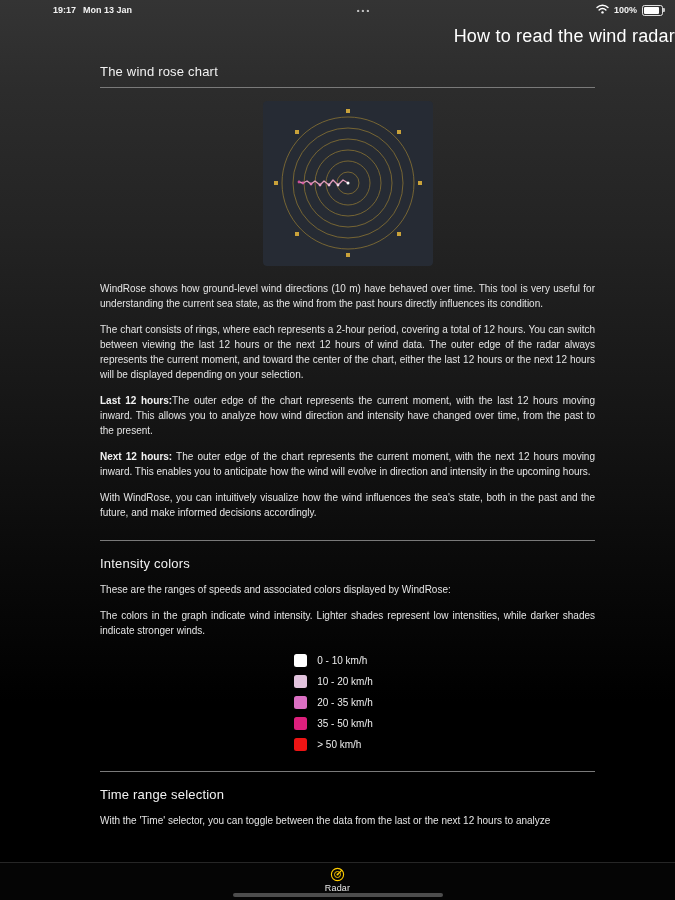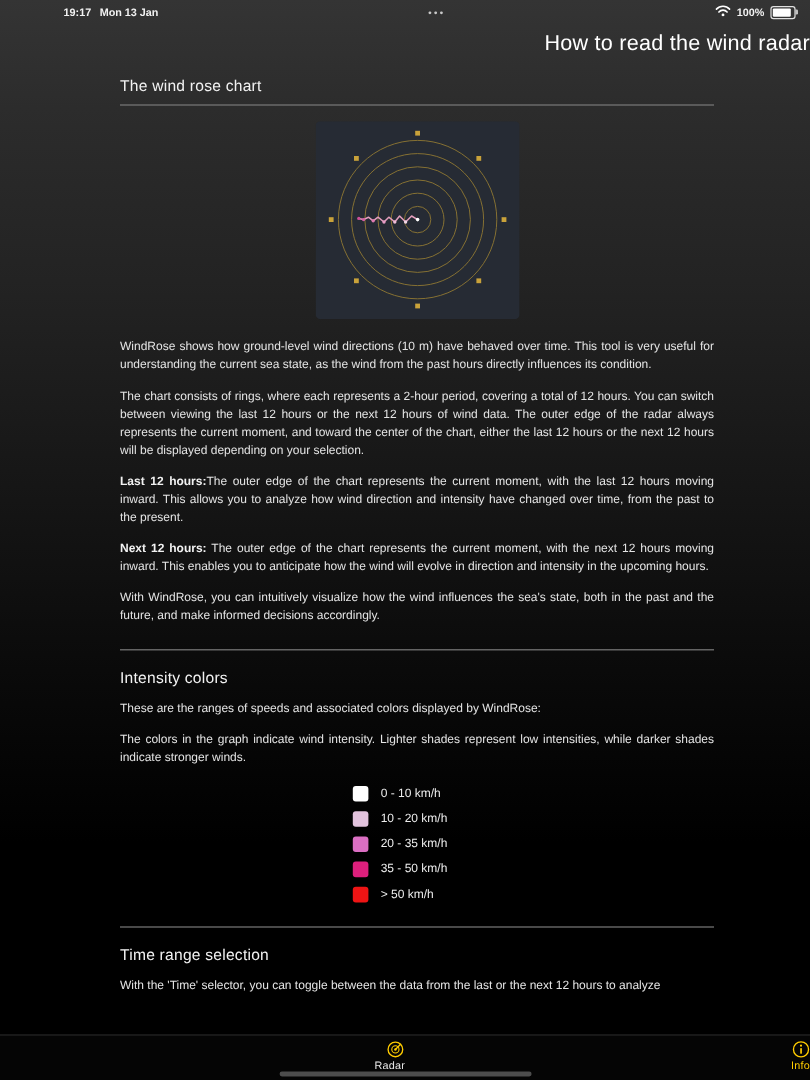--- a/index.html
+++ b/index.html
@@ -29,21 +29,21 @@
   p.body-text strong{font-weight:700;color:#f2f2f2;}
   .chart-wrap{text-align:center;margin:13px 0 10px;}
   .windrose{display:inline-block;border-radius:4px;}
   
   .legend{margin:16px auto 4px;width:fit-content;display:flex;flex-direction:column;gap:8px;transform:translateX(-14px);}
   .legend-row{display:flex;align-items:center;gap:10px;}
   .legend-swatch{width:13px;height:13px;border-radius:2.5px;flex:0 0 auto;}
   .legend-label{font-size:10px;color:#ededed;}
   
   .tab-bar{position:absolute;left:0;right:0;bottom:0;height:37px;background:#050505;border-top:1px solid #262626;display:flex;}
-  .tab{flex:1;display:flex;flex-direction:column;align-items:flex-end;justify-content:flex-start;padding-top:3px;gap:1px;cursor:pointer;}
+  .tab{flex:1;display:flex;flex-direction:column;align-items:center;justify-content:flex-start;padding-top:3px;gap:1px;cursor:pointer;}
   .tab-icon{display:flex;align-items:center;justify-content:center;height:16px;}
   .tab-label{font-size:9px;letter-spacing:.2px;}
   .tab-radar .tab-label{color:#e8e8e8;}
   .home-indicator{position:absolute;bottom:3px;left:50%;transform:translateX(-50%);width:210px;height:4px;border-radius:2px;background:#4d4d4d;}
 </style>
 </head>
 <body>
 
 <div class="screen">
 
@@ -160,26 +160,16 @@
       <span class="tab-icon" style="color: rgb(255, 204, 0);">
         <svg width="17" height="15" viewBox="0 0 18 16">
           <circle cx="9" cy="8" r="6.5" fill="none" stroke="currentColor" stroke-width="1.2"></circle>
           <circle cx="9" cy="8" r="3.2" fill="none" stroke="currentColor" stroke-width="1"></circle>
           <circle cx="9" cy="8" r="1.1" fill="currentColor"></circle>
           <line x1="9" y1="8" x2="13.8" y2="3.2" stroke="currentColor" stroke-width="1.2"></line>
         </svg>
       </span>
       <span class="tab-label">Radar</span>
     </div>
-    <div class="tab tab-info" style="color: rgb(255, 204, 0);">
-      <span class="tab-icon">
-        <svg width="15" height="15" viewBox="0 0 16 16">
-          <circle cx="8" cy="8" r="6.7" fill="none" stroke="currentColor" stroke-width="1.2"></circle>
-          <rect x="7.3" y="6.9" width="1.5" height="4.9" fill="currentColor"></rect>
-          <circle cx="8" cy="4.7" r="0.95" fill="currentColor"></circle>
-        </svg>
-      </span>
-      <span class="tab-label">Info</span>
-    </div>
     <div class="home-indicator"></div>
   </div>
 
 </div>
 
 </body></html>

